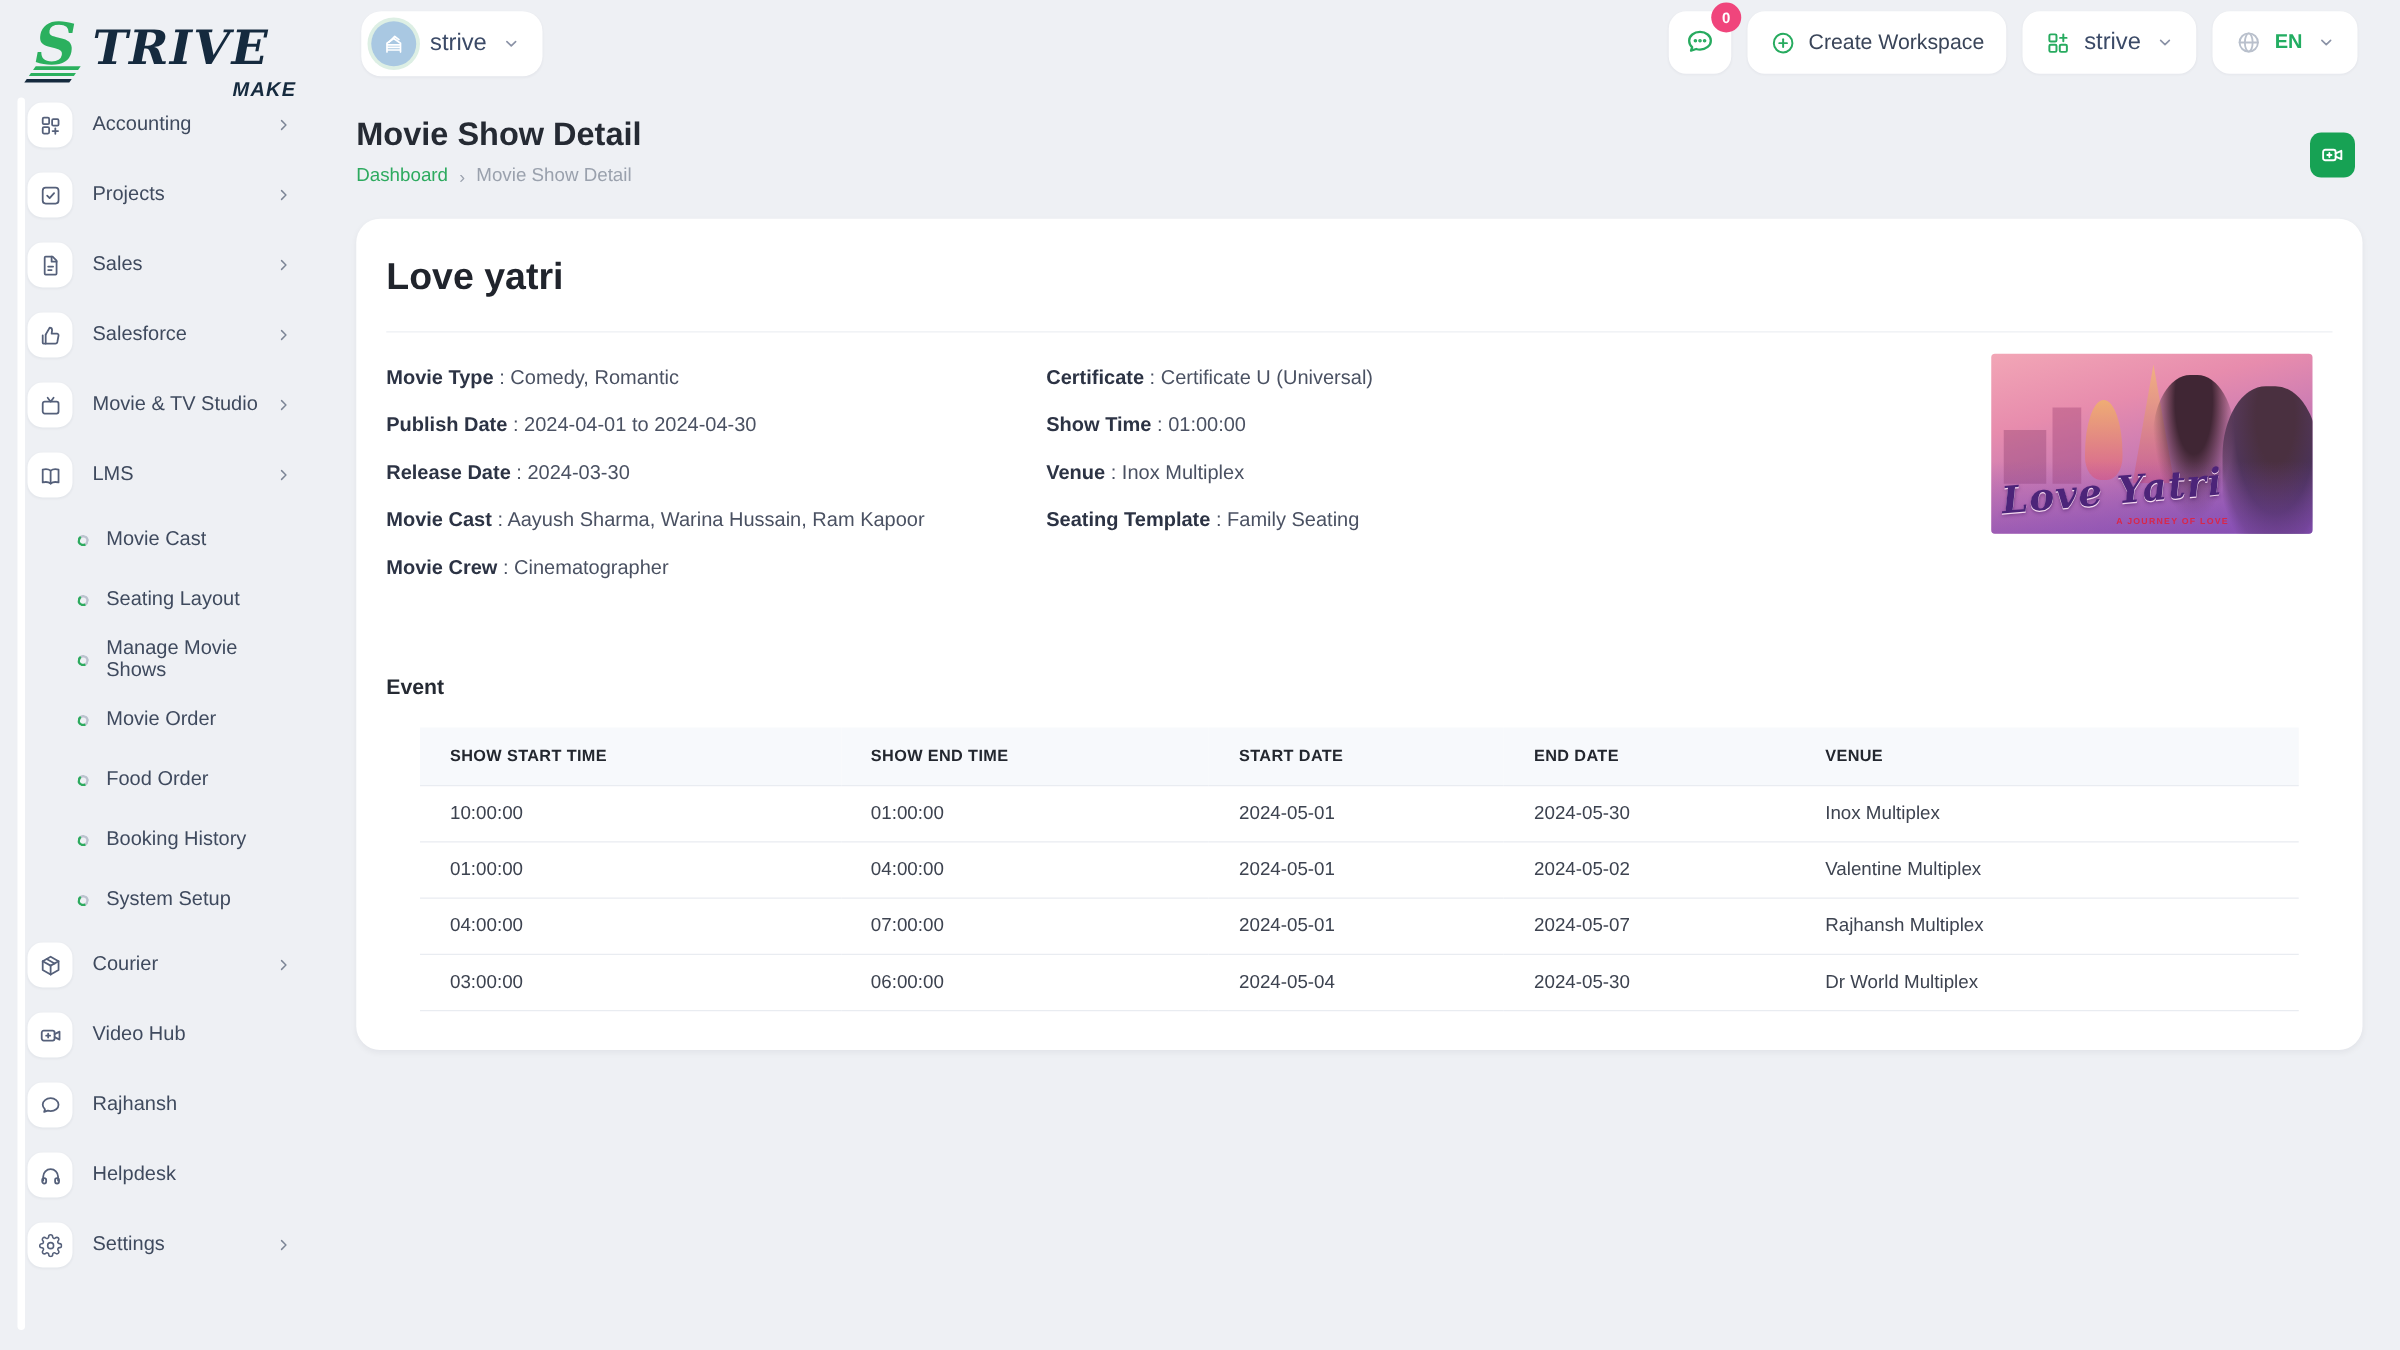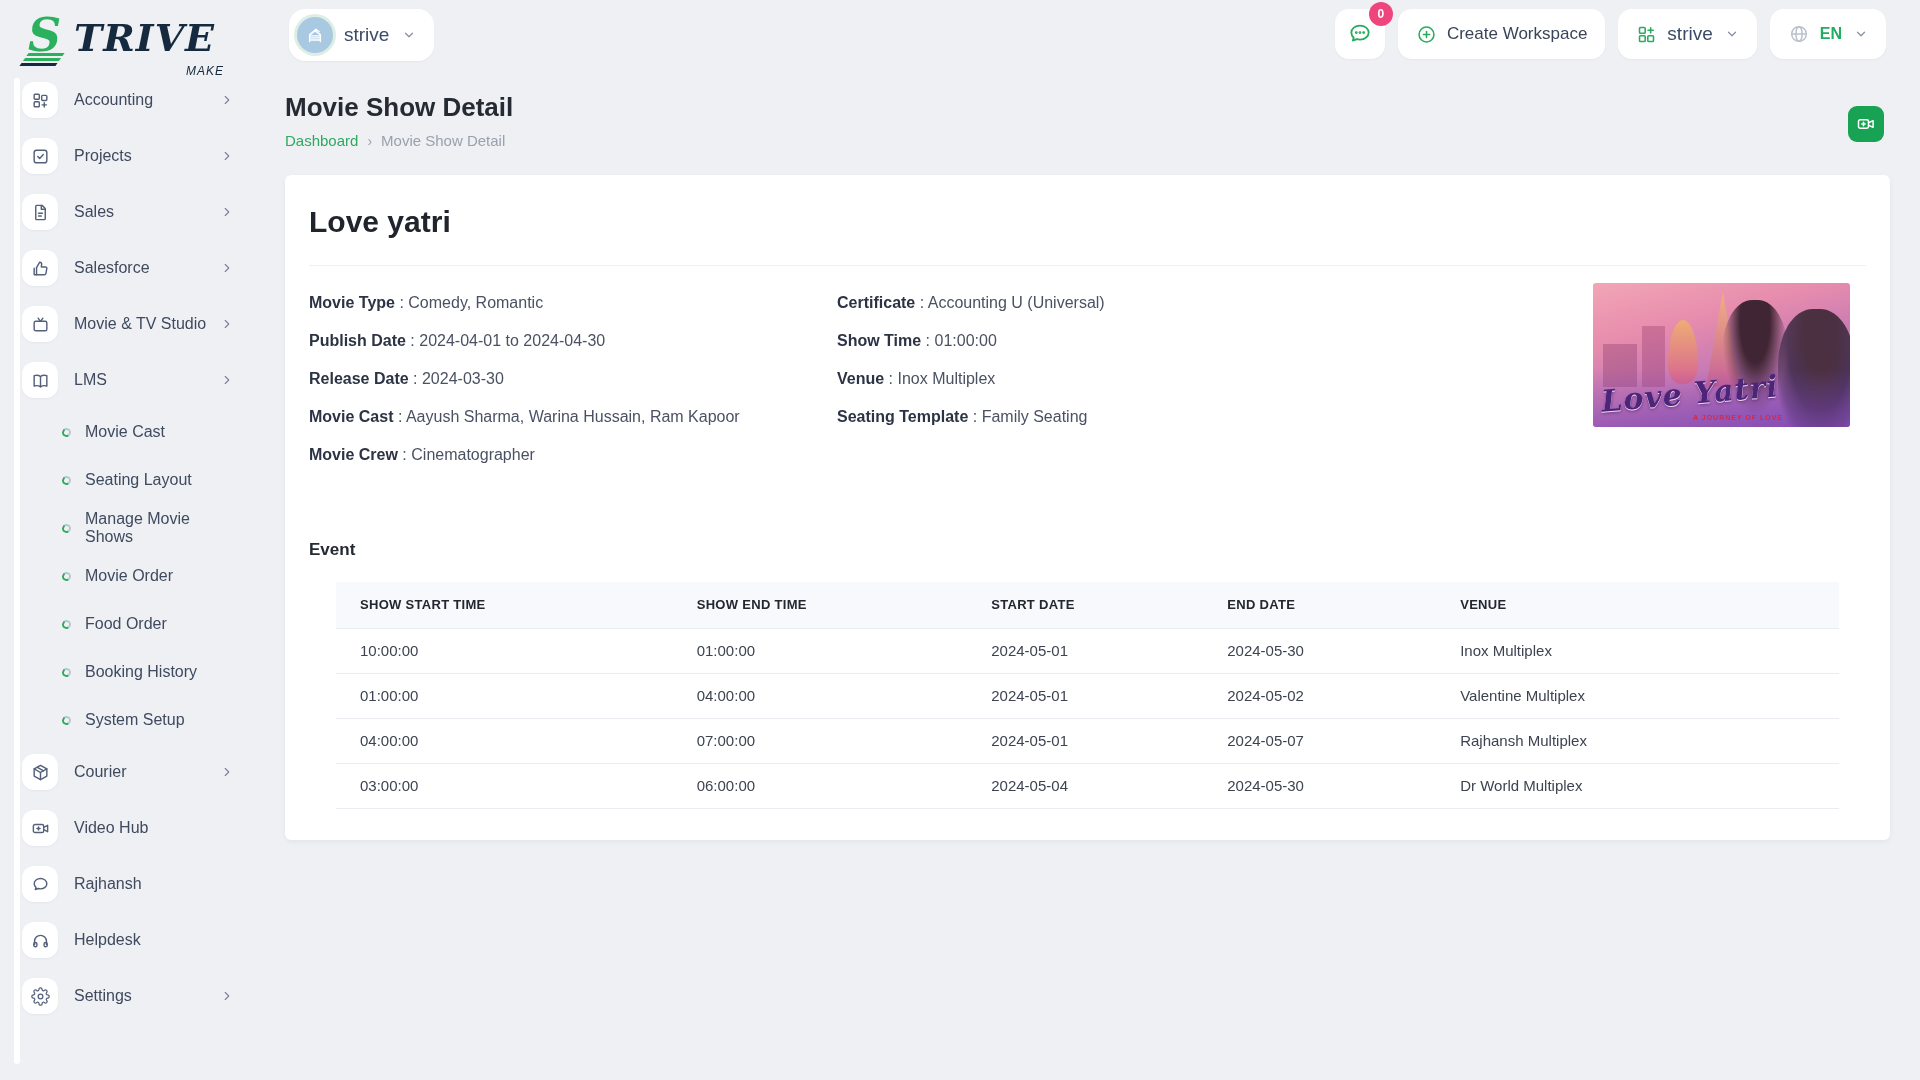--- a/index.html
+++ b/index.html
@@ -18,22 +18,22 @@
   .logo { position:absolute; left:28px; top:12px; display:flex; align-items:flex-start; cursor:pointer; }
   .logo-s-wrap { position:relative; width:46px; height:56px; }
   .logo-s { font-family:"DejaVu Serif", serif; font-style:italic; font-weight:bold;
             font-size:46px; line-height:46px; color:#2bb05e; letter-spacing:-1px; }
   .logo-lines { position:absolute; left:-4px; bottom:2px; width:36px; height:13px;
      transform:skewX(-35deg);
      background:linear-gradient(#2bb05e 0 3px, transparent 3px 5px,
                 #2bb05e 5px 8px, transparent 8px 10px, #152a3e 10px 13px); }
   .logo-rest { font-family:"DejaVu Serif", serif; font-style:italic; font-weight:bold;
                font-size:38px; line-height:52px; color:#152a3e; letter-spacing:1px; }
-  .logo-make { position:absolute; left:158px; top:52px; font-size:12px; font-style:italic;
-               font-weight:normal; color:#152a3e; letter-spacing:1px; }
+  .logo-make { position:absolute; left:158px; top:52px; font-size:16px; font-style:italic;
+               font-weight:bold; color:#152a3e; letter-spacing:1px; }
 
   .pill { background:#fff; border-radius:14px; display:flex; align-items:center;
           box-shadow:0 1px 2px rgba(20,30,60,.04); cursor:pointer; }
   .ws-pill { position:absolute; left:289px; top:9px; height:52px; padding:8px 18px 8px 8px; gap:11px; border-radius:16px; }
   .ws-avatar { width:36px; height:36px; border-radius:50%; background:#a9c8e2;
                display:flex; align-items:center; justify-content:center;
                box-shadow:0 0 0 3px #ddefe4; }
   .ws-label { font-size:19px; color:#3b4a67; }
   .chev { margin-left:2px; }
 
@@ -68,21 +68,21 @@
   .page-title { position:absolute; left:285px; top:92px; font-size:26px; font-weight:bold; color:#252a33; }
   .breadcrumb { position:absolute; left:285px; top:132px; display:flex; align-items:center; gap:9px; font-size:15px; }
   .bc-link { color:#2daa5f; cursor:pointer; }
   .bc-sep { color:#9aa1ad; font-size:14px; }
   .bc-current { color:#9aa1ad; }
   .header-action { position:absolute; right:36px; top:106px; width:36px; height:36px;
                    background:#17a254; border-radius:9px; display:flex; align-items:center;
                    justify-content:center; cursor:pointer; }
 
   .card { position:absolute; left:285px; top:175px; width:1605px; height:665px; background:#fff;
-          border-radius:6px; box-shadow:0 2px 5px rgba(15,23,42,.05); padding:30px 24px 0 24px; }
+          border-radius:19px; box-shadow:0 2px 5px rgba(15,23,42,.05); padding:30px 24px 0 24px; }
   .movie-title { font-size:30px; font-weight:600; color:#20242c; }
   .card-divider { border:none; border-top:1px solid #edf0f4; margin-top:26px; }
   .details { display:flex; margin-top:28px; }
   .detail-col-left { width:528px; }
   .detail-col-right { width:560px; }
   .detail-row { margin-bottom:20px; font-size:16px; color:#4a5162; }
   .detail-row b { color:#2c3344; }
 
   .poster { position:absolute; left:1308px; top:108px; width:257px; height:144px; border-radius:3px;
             overflow:hidden;
@@ -429,21 +429,21 @@
 
   <div class="details">
     <div class="detail-col-left">
       <div class="detail-row"><b>Movie Type</b><span> : </span><span>Comedy, Romantic</span></div>
       <div class="detail-row"><b>Publish Date</b><span> : </span><span>2024-04-01 to 2024-04-30</span></div>
       <div class="detail-row"><b>Release Date</b><span> : </span><span>2024-03-30</span></div>
       <div class="detail-row"><b>Movie Cast</b><span> : </span><span>Aayush Sharma, Warina Hussain, Ram Kapoor</span></div>
       <div class="detail-row"><b>Movie Crew</b><span> : </span><span>Cinematographer</span></div>
     </div>
     <div class="detail-col-right">
-      <div class="detail-row"><b>Certificate</b><span> : </span><span>Accounting U (Universal)</span></div>
+      <div class="detail-row"><b>Certificate</b><span> : </span><span>Certificate U (Universal)</span></div>
       <div class="detail-row"><b>Show Time</b><span> : </span><span>01:00:00</span></div>
       <div class="detail-row"><b>Venue</b><span> : </span><span>Inox Multiplex</span></div>
       <div class="detail-row"><b>Seating Template</b><span> : </span><span>Family Seating</span></div>
     </div>
   </div>
 
   <div class="poster">
     <div class="p-bld1"></div>
     <div class="p-bld2"></div>
     <div class="p-gherkin"></div>

